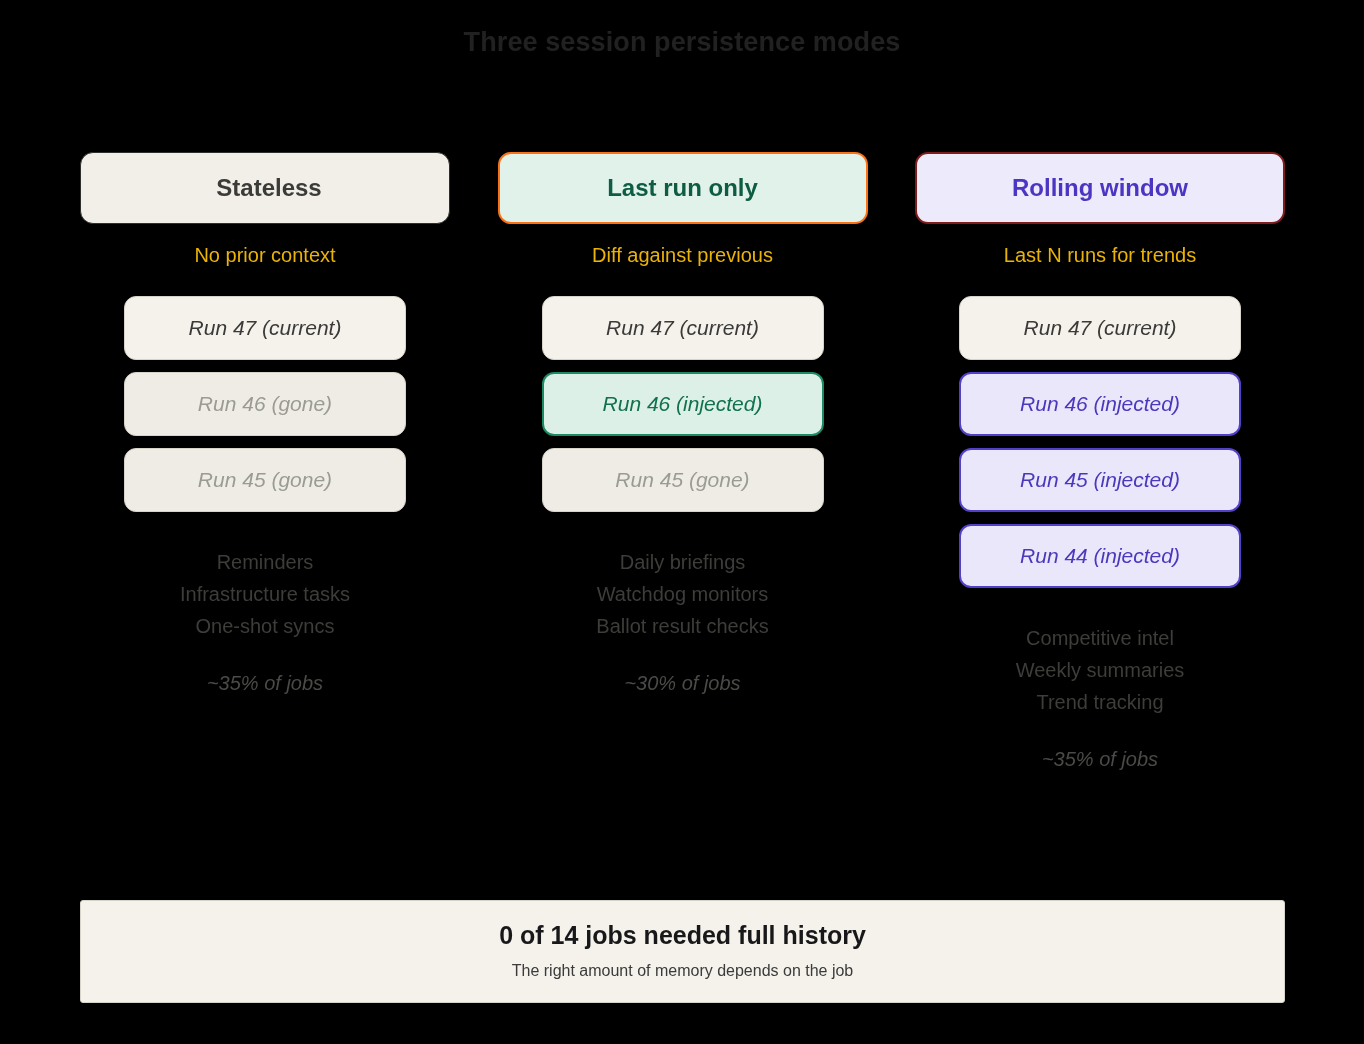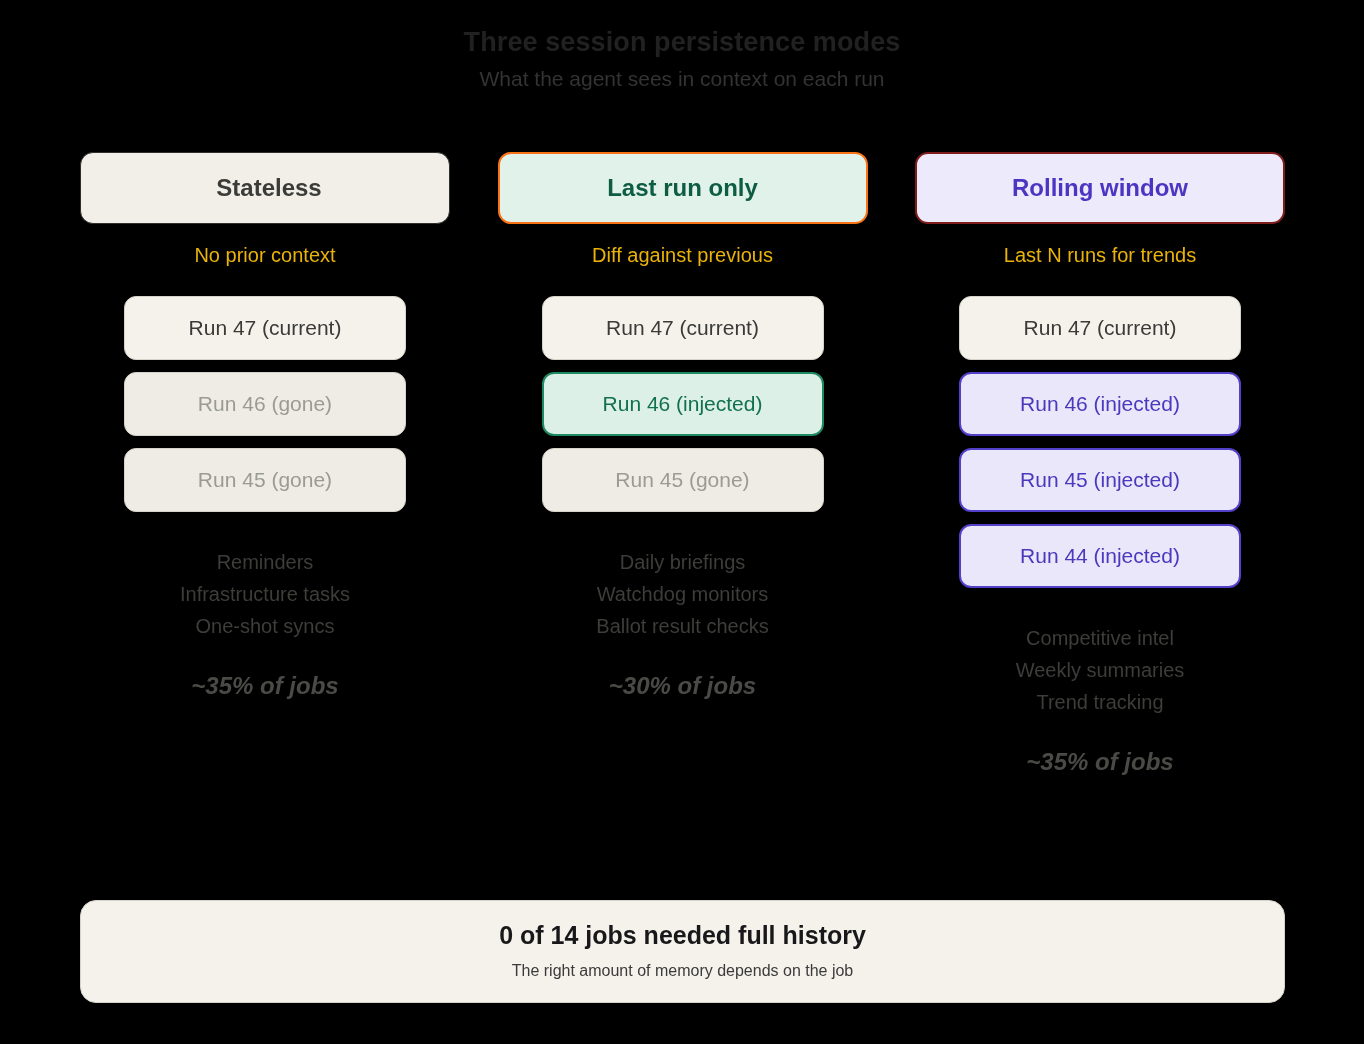--- a/index.html
+++ b/index.html
@@ -97,20 +97,21 @@
     line-height: 26px;
     text-align: center;
   }
 
   .runs {
     margin-top: 28px;
     width: 282px;
     display: flex;
     flex-direction: column;
     gap: 12px;
+    font-style: italic;
   }
 
   .run-box {
     width: 282px;
     height: 64px;
     border-radius: 12px;
     display: flex;
     align-items: center;
     justify-content: center;
     font-size: 21px;
@@ -142,37 +143,37 @@
     text-align: center;
     font-size: 20px;
     font-weight: 400;
     color: #3d3d3a;
     line-height: 32px;
   }
   .usecase-line { display: block; }
 
   .share {
     margin-top: 30px;
-    font-size: 24px;
+    font-size: 20px;
     font-style: italic;
-    font-weight: 700;
+    font-weight: 400;
     color: #4a4a46;
     text-align: center;
   }
 
   
   .footer-banner {
     position: absolute;
     left: 80px;
     top: 900px;
     width: 1205px;
     height: 103px;
     background: #f4f2eb;
     border: 1px solid #d6d3c9;
-    border-radius: 16px;
+    border-radius: 3px;
     display: flex;
     flex-direction: column;
     align-items: center;
     justify-content: center;
   }
   .footer-title {
     font-size: 25px;
     font-weight: 700;
     color: #18181a;
     line-height: 34px;
@@ -185,21 +186,20 @@
     margin-top: 4px;
   }
 </style>
 </head>
 <body>
 
 <div class="canvas">
 
   <div class="page-header">
     <div class="page-title">Three session persistence modes</div>
-    <div class="page-subtitle">What the agent sees in context on each run</div>
   </div>
 
   <div class="columns">
 
     <div class="column">
       <div class="mode-header neutral">Stateless</div>
       <div class="mode-caption">No prior context</div>
       <div class="runs">
         <div class="run-box current">Run 47 (current)</div>
         <div class="run-box gone">Run 46 (gone)</div>

